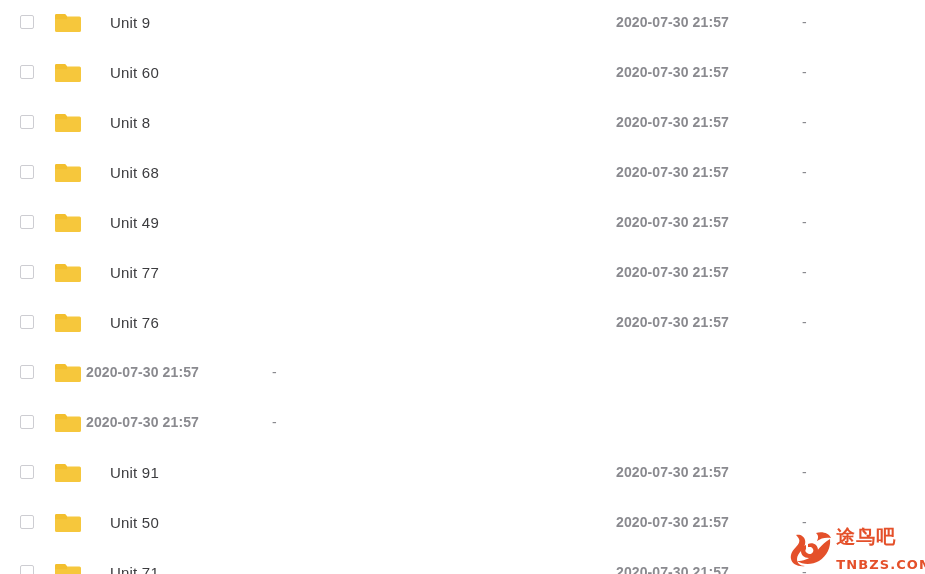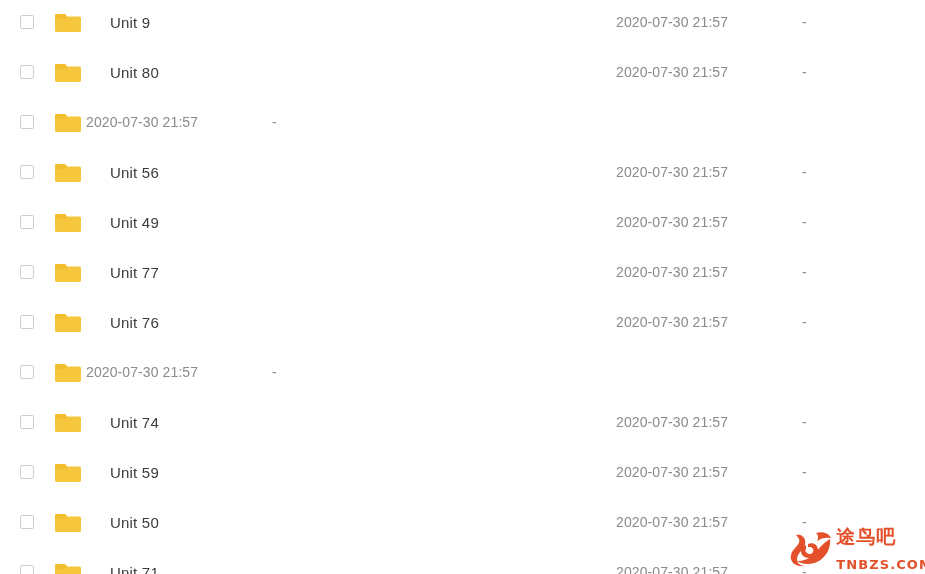--- a/index.html
+++ b/index.html
@@ -128,20 +128,21 @@
     cursor: pointer;
   }
 
   .cell-date {
     flex: 0 0 auto;
     width: 186px;
     font-size: 14px;
     color: #8a8a8f;
     letter-spacing: 0.1px;
     white-space: nowrap;
+    font-weight: bold;
   }
 
   .cell-size {
     flex: 0 0 auto;
     width: 90px;
     font-size: 14px;
     color: #8a8a8f;
     white-space: nowrap;
   }
 
@@ -212,48 +213,49 @@
       <li class="file-row">
         <div class="cell-check">
           <span class="checkbox"></span>
         </div>
         <div class="cell-icon">
           <svg class="folder-icon" viewBox="0 0 28 23">
             <path d="M1 4.5 A1.6 1.6 0 0 1 2.6 2.9 L10.4 2.9 A1.4 1.4 0 0 1 11.5 3.4 L13.1 5.4 L25.4 5.4 A1.6 1.6 0 0 1 27 7 L27 19.4 A1.6 1.6 0 0 1 25.4 21 L2.6 21 A1.6 1.6 0 0 1 1 19.4 Z" fill="#f6c73c"></path>
             <path d="M1 4.5 A1.6 1.6 0 0 1 2.6 2.9 L10.4 2.9 A1.4 1.4 0 0 1 11.5 3.4 L13.1 5.4 L13.1 8.2 L1 8.2 Z" fill="#f3bf2e"></path>
           </svg>
         </div>
-        <div class="cell-name">Unit 80</div>
-        <div class="cell-date">2020-07-30 21:57</div>
-        <div class="cell-size">-</div>
-      </li>
-      <li class="file-row">
-        <div class="cell-check">
-          <span class="checkbox"></span>
-        </div>
-        <div class="cell-icon">
-          <svg class="folder-icon" viewBox="0 0 28 23">
-            <path d="M1 4.5 A1.6 1.6 0 0 1 2.6 2.9 L10.4 2.9 A1.4 1.4 0 0 1 11.5 3.4 L13.1 5.4 L25.4 5.4 A1.6 1.6 0 0 1 27 7 L27 19.4 A1.6 1.6 0 0 1 25.4 21 L2.6 21 A1.6 1.6 0 0 1 1 19.4 Z" fill="#f6c73c"></path>
-            <path d="M1 4.5 A1.6 1.6 0 0 1 2.6 2.9 L10.4 2.9 A1.4 1.4 0 0 1 11.5 3.4 L13.1 5.4 L13.1 8.2 L1 8.2 Z" fill="#f3bf2e"></path>
-          </svg>
-        </div>
-        <div class="cell-date">2020-07-30 21:57</div>
-        <div class="cell-size">-</div>
-      </li>
-      <li class="file-row">
-        <div class="cell-check">
-          <span class="checkbox"></span>
-        </div>
-        <div class="cell-icon">
-          <svg class="folder-icon" viewBox="0 0 28 23">
-            <path d="M1 4.5 A1.6 1.6 0 0 1 2.6 2.9 L10.4 2.9 A1.4 1.4 0 0 1 11.5 3.4 L13.1 5.4 L25.4 5.4 A1.6 1.6 0 0 1 27 7 L27 19.4 A1.6 1.6 0 0 1 25.4 21 L2.6 21 A1.6 1.6 0 0 1 1 19.4 Z" fill="#f6c73c"></path>
-            <path d="M1 4.5 A1.6 1.6 0 0 1 2.6 2.9 L10.4 2.9 A1.4 1.4 0 0 1 11.5 3.4 L13.1 5.4 L13.1 8.2 L1 8.2 Z" fill="#f3bf2e"></path>
-          </svg>
-        </div>
-        <div class="cell-name">Unit 56</div>
+        <div class="cell-name">Unit 60</div>
+        <div class="cell-date">2020-07-30 21:57</div>
+        <div class="cell-size">-</div>
+      </li>
+      <li class="file-row">
+        <div class="cell-check">
+          <span class="checkbox"></span>
+        </div>
+        <div class="cell-icon">
+          <svg class="folder-icon" viewBox="0 0 28 23">
+            <path d="M1 4.5 A1.6 1.6 0 0 1 2.6 2.9 L10.4 2.9 A1.4 1.4 0 0 1 11.5 3.4 L13.1 5.4 L25.4 5.4 A1.6 1.6 0 0 1 27 7 L27 19.4 A1.6 1.6 0 0 1 25.4 21 L2.6 21 A1.6 1.6 0 0 1 1 19.4 Z" fill="#f6c73c"></path>
+            <path d="M1 4.5 A1.6 1.6 0 0 1 2.6 2.9 L10.4 2.9 A1.4 1.4 0 0 1 11.5 3.4 L13.1 5.4 L13.1 8.2 L1 8.2 Z" fill="#f3bf2e"></path>
+          </svg>
+        </div>
+        <div class="cell-name">Unit 8</div>
+        <div class="cell-date">2020-07-30 21:57</div>
+        <div class="cell-size">-</div>
+      </li>
+      <li class="file-row">
+        <div class="cell-check">
+          <span class="checkbox"></span>
+        </div>
+        <div class="cell-icon">
+          <svg class="folder-icon" viewBox="0 0 28 23">
+            <path d="M1 4.5 A1.6 1.6 0 0 1 2.6 2.9 L10.4 2.9 A1.4 1.4 0 0 1 11.5 3.4 L13.1 5.4 L25.4 5.4 A1.6 1.6 0 0 1 27 7 L27 19.4 A1.6 1.6 0 0 1 25.4 21 L2.6 21 A1.6 1.6 0 0 1 1 19.4 Z" fill="#f6c73c"></path>
+            <path d="M1 4.5 A1.6 1.6 0 0 1 2.6 2.9 L10.4 2.9 A1.4 1.4 0 0 1 11.5 3.4 L13.1 5.4 L13.1 8.2 L1 8.2 Z" fill="#f3bf2e"></path>
+          </svg>
+        </div>
+        <div class="cell-name">Unit 68</div>
         <div class="cell-date">2020-07-30 21:57</div>
         <div class="cell-size">-</div>
       </li>
       <li class="file-row">
         <div class="cell-check">
           <span class="checkbox"></span>
         </div>
         <div class="cell-icon">
           <svg class="folder-icon" viewBox="0 0 28 23">
             <path d="M1 4.5 A1.6 1.6 0 0 1 2.6 2.9 L10.4 2.9 A1.4 1.4 0 0 1 11.5 3.4 L13.1 5.4 L25.4 5.4 A1.6 1.6 0 0 1 27 7 L27 19.4 A1.6 1.6 0 0 1 25.4 21 L2.6 21 A1.6 1.6 0 0 1 1 19.4 Z" fill="#f6c73c"></path>
@@ -308,35 +310,34 @@
       <li class="file-row">
         <div class="cell-check">
           <span class="checkbox"></span>
         </div>
         <div class="cell-icon">
           <svg class="folder-icon" viewBox="0 0 28 23">
             <path d="M1 4.5 A1.6 1.6 0 0 1 2.6 2.9 L10.4 2.9 A1.4 1.4 0 0 1 11.5 3.4 L13.1 5.4 L25.4 5.4 A1.6 1.6 0 0 1 27 7 L27 19.4 A1.6 1.6 0 0 1 25.4 21 L2.6 21 A1.6 1.6 0 0 1 1 19.4 Z" fill="#f6c73c"></path>
             <path d="M1 4.5 A1.6 1.6 0 0 1 2.6 2.9 L10.4 2.9 A1.4 1.4 0 0 1 11.5 3.4 L13.1 5.4 L13.1 8.2 L1 8.2 Z" fill="#f3bf2e"></path>
           </svg>
         </div>
-        <div class="cell-name">Unit 74</div>
-        <div class="cell-date">2020-07-30 21:57</div>
-        <div class="cell-size">-</div>
-      </li>
-      <li class="file-row">
-        <div class="cell-check">
-          <span class="checkbox"></span>
-        </div>
-        <div class="cell-icon">
-          <svg class="folder-icon" viewBox="0 0 28 23">
-            <path d="M1 4.5 A1.6 1.6 0 0 1 2.6 2.9 L10.4 2.9 A1.4 1.4 0 0 1 11.5 3.4 L13.1 5.4 L25.4 5.4 A1.6 1.6 0 0 1 27 7 L27 19.4 A1.6 1.6 0 0 1 25.4 21 L2.6 21 A1.6 1.6 0 0 1 1 19.4 Z" fill="#f6c73c"></path>
-            <path d="M1 4.5 A1.6 1.6 0 0 1 2.6 2.9 L10.4 2.9 A1.4 1.4 0 0 1 11.5 3.4 L13.1 5.4 L13.1 8.2 L1 8.2 Z" fill="#f3bf2e"></path>
-          </svg>
-        </div>
-        <div class="cell-name">Unit 59</div>
+        <div class="cell-date">2020-07-30 21:57</div>
+        <div class="cell-size">-</div>
+      </li>
+      <li class="file-row">
+        <div class="cell-check">
+          <span class="checkbox"></span>
+        </div>
+        <div class="cell-icon">
+          <svg class="folder-icon" viewBox="0 0 28 23">
+            <path d="M1 4.5 A1.6 1.6 0 0 1 2.6 2.9 L10.4 2.9 A1.4 1.4 0 0 1 11.5 3.4 L13.1 5.4 L25.4 5.4 A1.6 1.6 0 0 1 27 7 L27 19.4 A1.6 1.6 0 0 1 25.4 21 L2.6 21 A1.6 1.6 0 0 1 1 19.4 Z" fill="#f6c73c"></path>
+            <path d="M1 4.5 A1.6 1.6 0 0 1 2.6 2.9 L10.4 2.9 A1.4 1.4 0 0 1 11.5 3.4 L13.1 5.4 L13.1 8.2 L1 8.2 Z" fill="#f3bf2e"></path>
+          </svg>
+        </div>
+        <div class="cell-name">Unit 91</div>
         <div class="cell-date">2020-07-30 21:57</div>
         <div class="cell-size">-</div>
       </li>
       <li class="file-row">
         <div class="cell-check">
           <span class="checkbox"></span>
         </div>
         <div class="cell-icon">
           <svg class="folder-icon" viewBox="0 0 28 23">
             <path d="M1 4.5 A1.6 1.6 0 0 1 2.6 2.9 L10.4 2.9 A1.4 1.4 0 0 1 11.5 3.4 L13.1 5.4 L25.4 5.4 A1.6 1.6 0 0 1 27 7 L27 19.4 A1.6 1.6 0 0 1 25.4 21 L2.6 21 A1.6 1.6 0 0 1 1 19.4 Z" fill="#f6c73c"></path>

